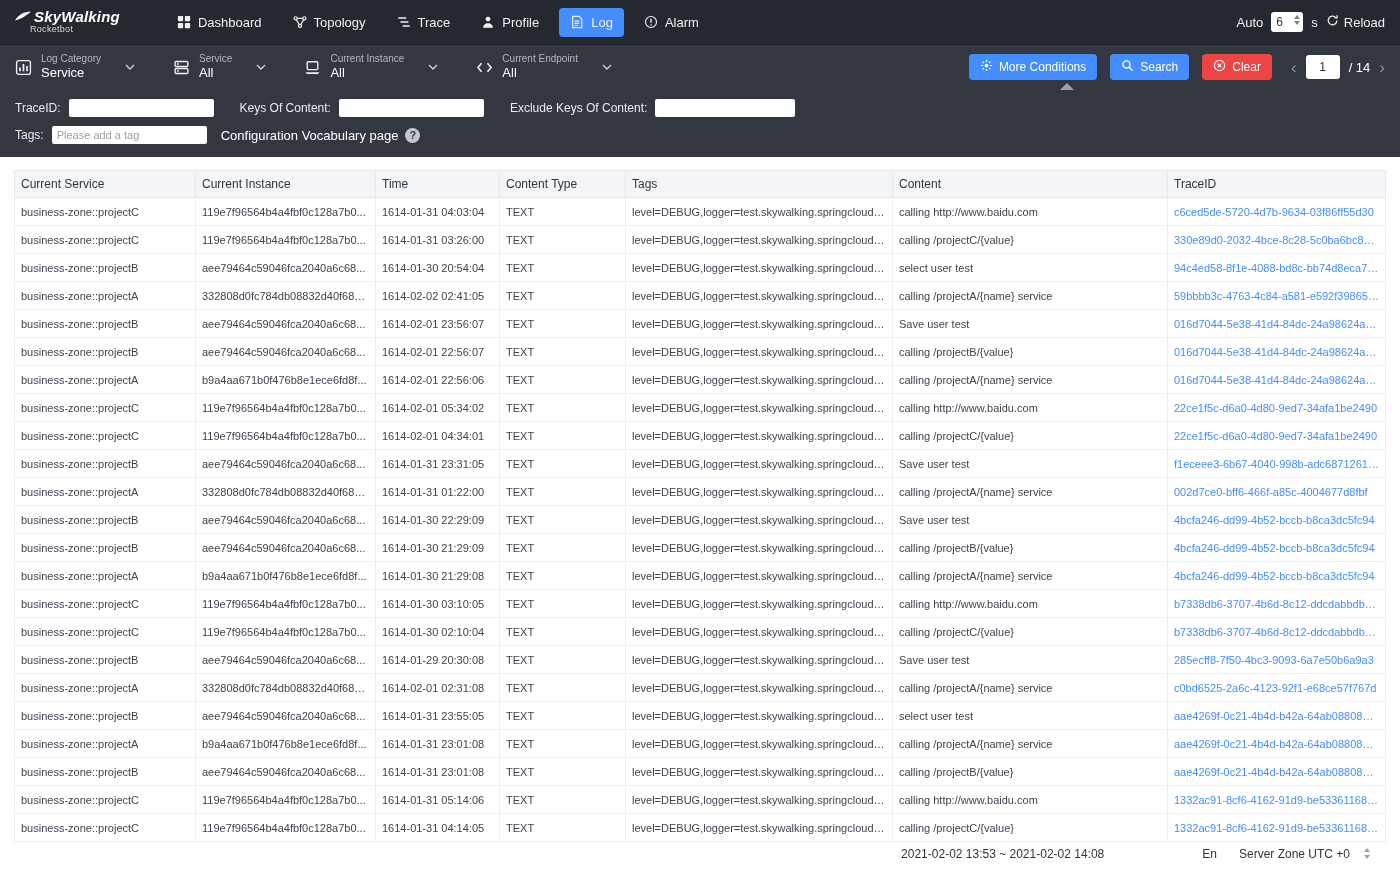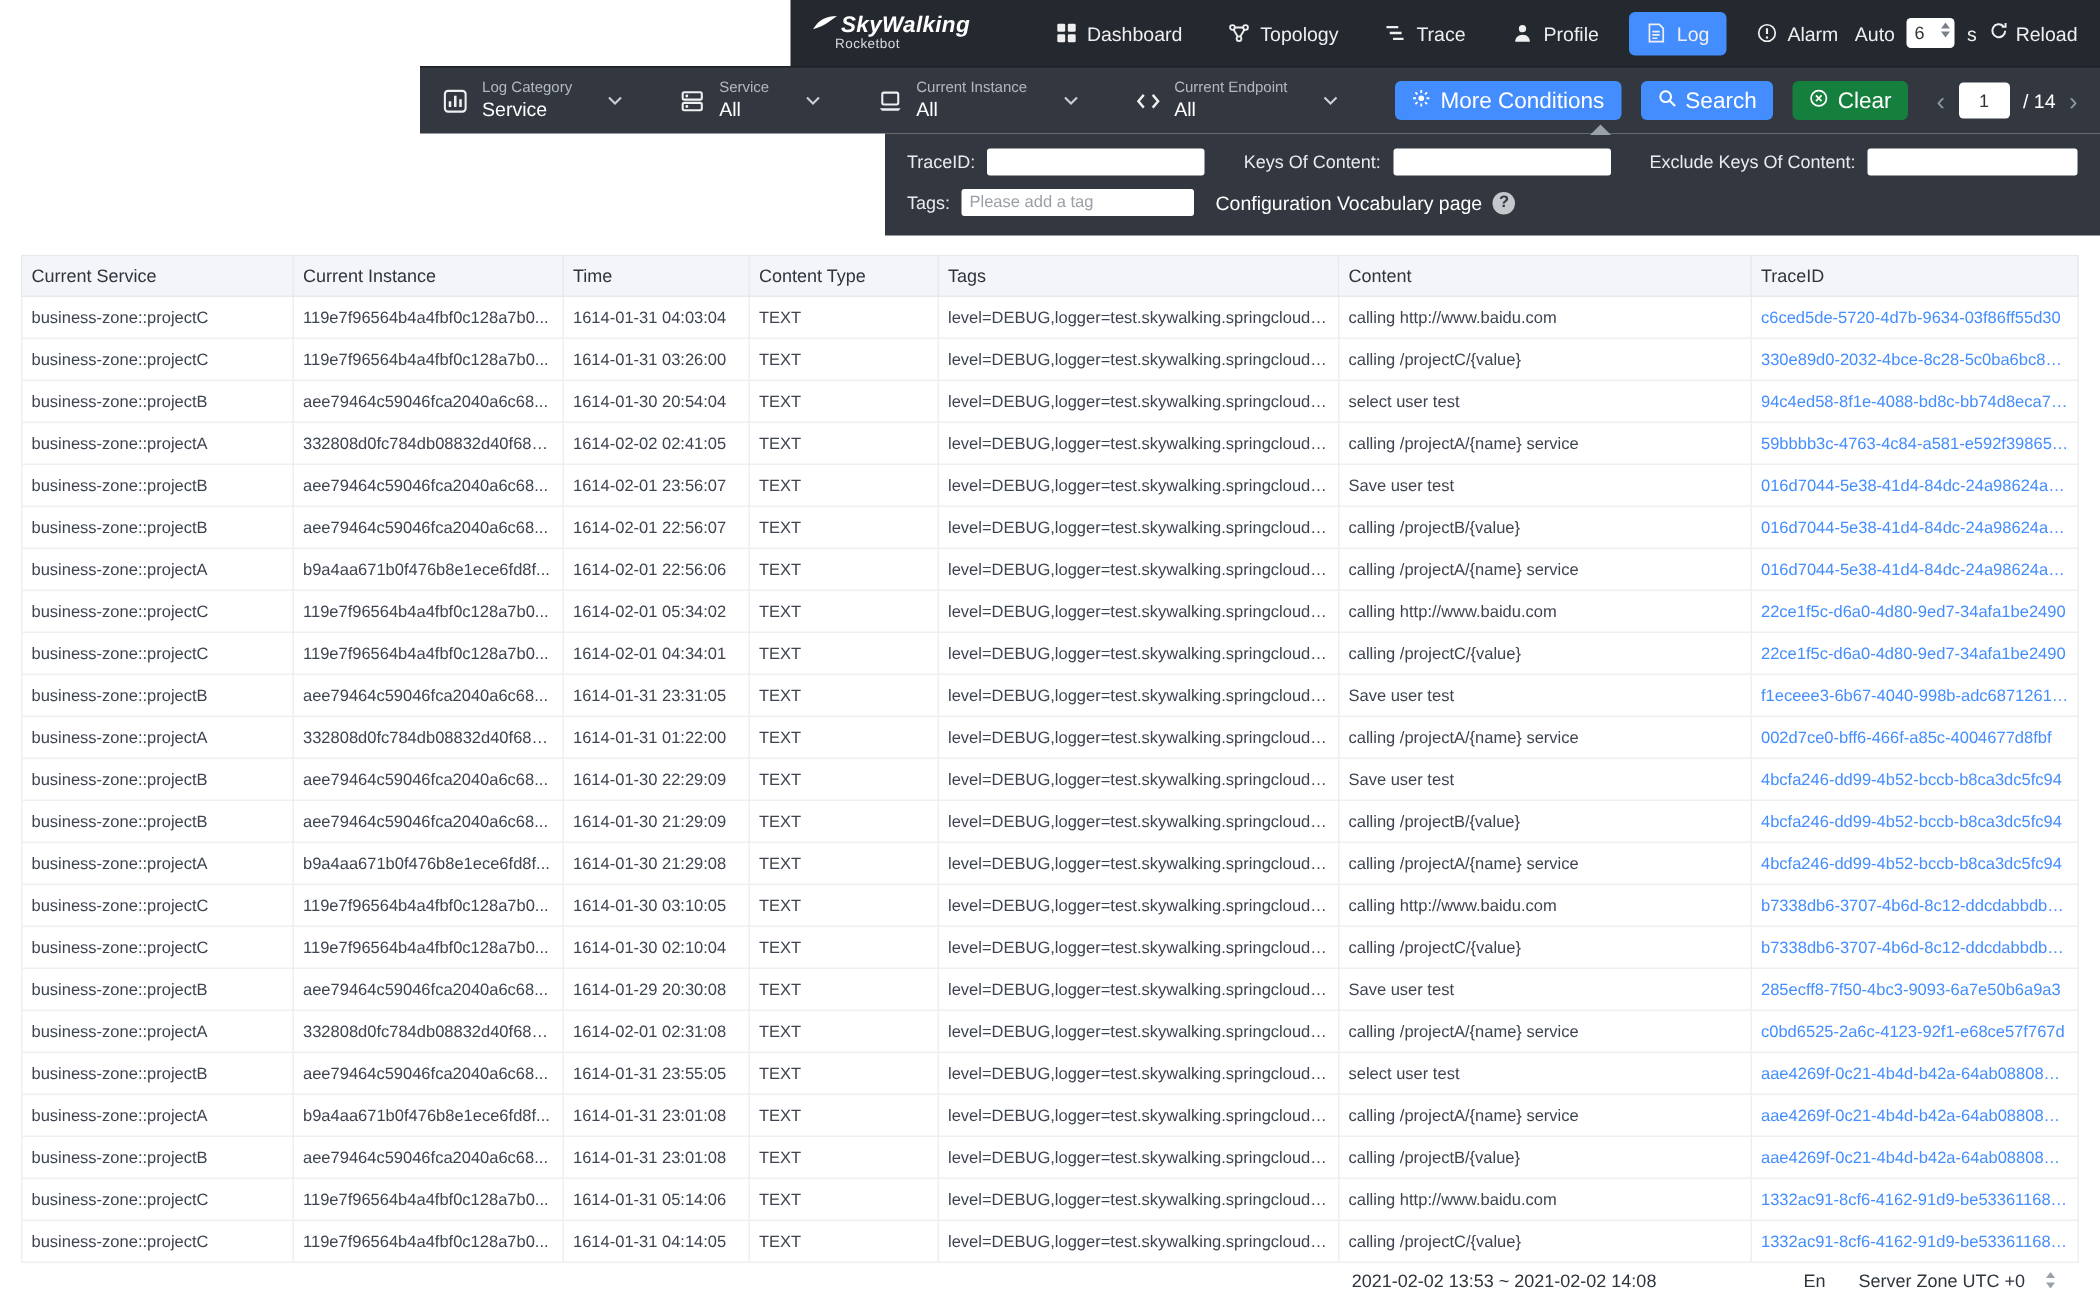--- a/index.html
+++ b/index.html
@@ -1,18 +1,18 @@
 <!DOCTYPE html>
 <html><head>
 <meta charset="utf-8">
 <style>
   * { margin:0; padding:0; box-sizing:border-box; }
   html,body { width:1400px; height:875px; }
   body { font-family:"Liberation Sans", sans-serif; background:#fff; overflow:hidden; }
-  .app { width:1400px; height:875px; display:flex; flex-direction:column;align-items:flex-end; }
+  .app { width:1400px; height:875px; display:flex; flex-direction:column; }
 
   
   .topnav { height:44px; min-height:44px; background:#24292f; display:flex; align-items:center; padding:0 15px; }
   .logo { display:flex; flex-direction:column; color:#fff; line-height:1.1; }
   .logo-main { display:flex; align-items:center; gap:3px; font-size:15px; font-weight:700; font-style:italic; letter-spacing:.2px; }
   .logo-main svg { width:16px; height:11px; }
   .logo-sub { font-size:9px; color:#d7dade; margin-left:15px; letter-spacing:.3px; }
   .nav { display:flex; align-items:center; margin-left:46px; gap:9px; }
   .nav-item { display:flex; align-items:center; gap:7px; color:#efefef; font-size:13px; padding:7px 11px; border-radius:4px; cursor:pointer; white-space:nowrap; }
   .nav-item.active { background:#448dfe; }
@@ -30,24 +30,24 @@
   .toolbar { height:45px; min-height:45px; background:#333840; border-top:1px solid #1c2025; display:flex; align-items:center; padding:0 15px; }
   .selector { display:flex; align-items:center; margin-right:38px; cursor:pointer; }
   .sel-icon { color:#eef0f2; margin-right:9px; display:flex; }
   .sel-icon svg { width:17px; height:17px; display:block; }
   .sel-col { display:flex; flex-direction:column; line-height:1.25; }
   .sel-label { font-size:10px; color:#b3b8bf; }
   .sel-value { font-size:13px; color:#fff; }
   .sel-caret { margin-left:24px; color:#cdd1d6; display:flex; }
   .sel-caret svg { width:10px; height:6px; }
   .toolbar-right { margin-left:auto; display:flex; align-items:center; gap:13px; }
-  .btn { height:26px; display:inline-flex; align-items:center; gap:6px; padding:0 11px; border:none; border-radius:4px; font-size:15px; color:#fff; cursor:pointer; font-family:inherit; white-space:nowrap; }
+  .btn { height:26px; display:inline-flex; align-items:center; gap:6px; padding:0 11px; border:none; border-radius:4px; font-size:12px; color:#fff; cursor:pointer; font-family:inherit; white-space:nowrap; }
   .btn svg { width:13px; height:13px; }
   .btn-primary { background:#448dfe; }
-  .btn-muted { background:#15803d; }
+  .btn-muted { background:#ef4444; }
   .pager { display:flex; align-items:center; gap:9px; margin-left:6px; }
   .pager-arrow { color:#9099a2; font-size:17px; line-height:1; cursor:pointer; user-select:none; }
   .page-input { width:34px; height:24px; background:#fff; border-radius:3px; color:#333; font-size:12px; display:flex; align-items:center; justify-content:center; cursor:text; }
   .page-total { font-size:13px; color:#fff; }
 
   
   .conditions { background:#333840; padding:10px 15px 13px; position:relative; color:#e9ebee; }
   .caret-up { position:absolute; top:-6px; right:326px; width:0; height:0; border-left:7px solid transparent; border-right:7px solid transparent; border-bottom:7px solid #9aa1aa; }
   .cond-row { display:flex; align-items:center; font-size:12px; }
   .cond-row + .cond-row { margin-top:9px; }

